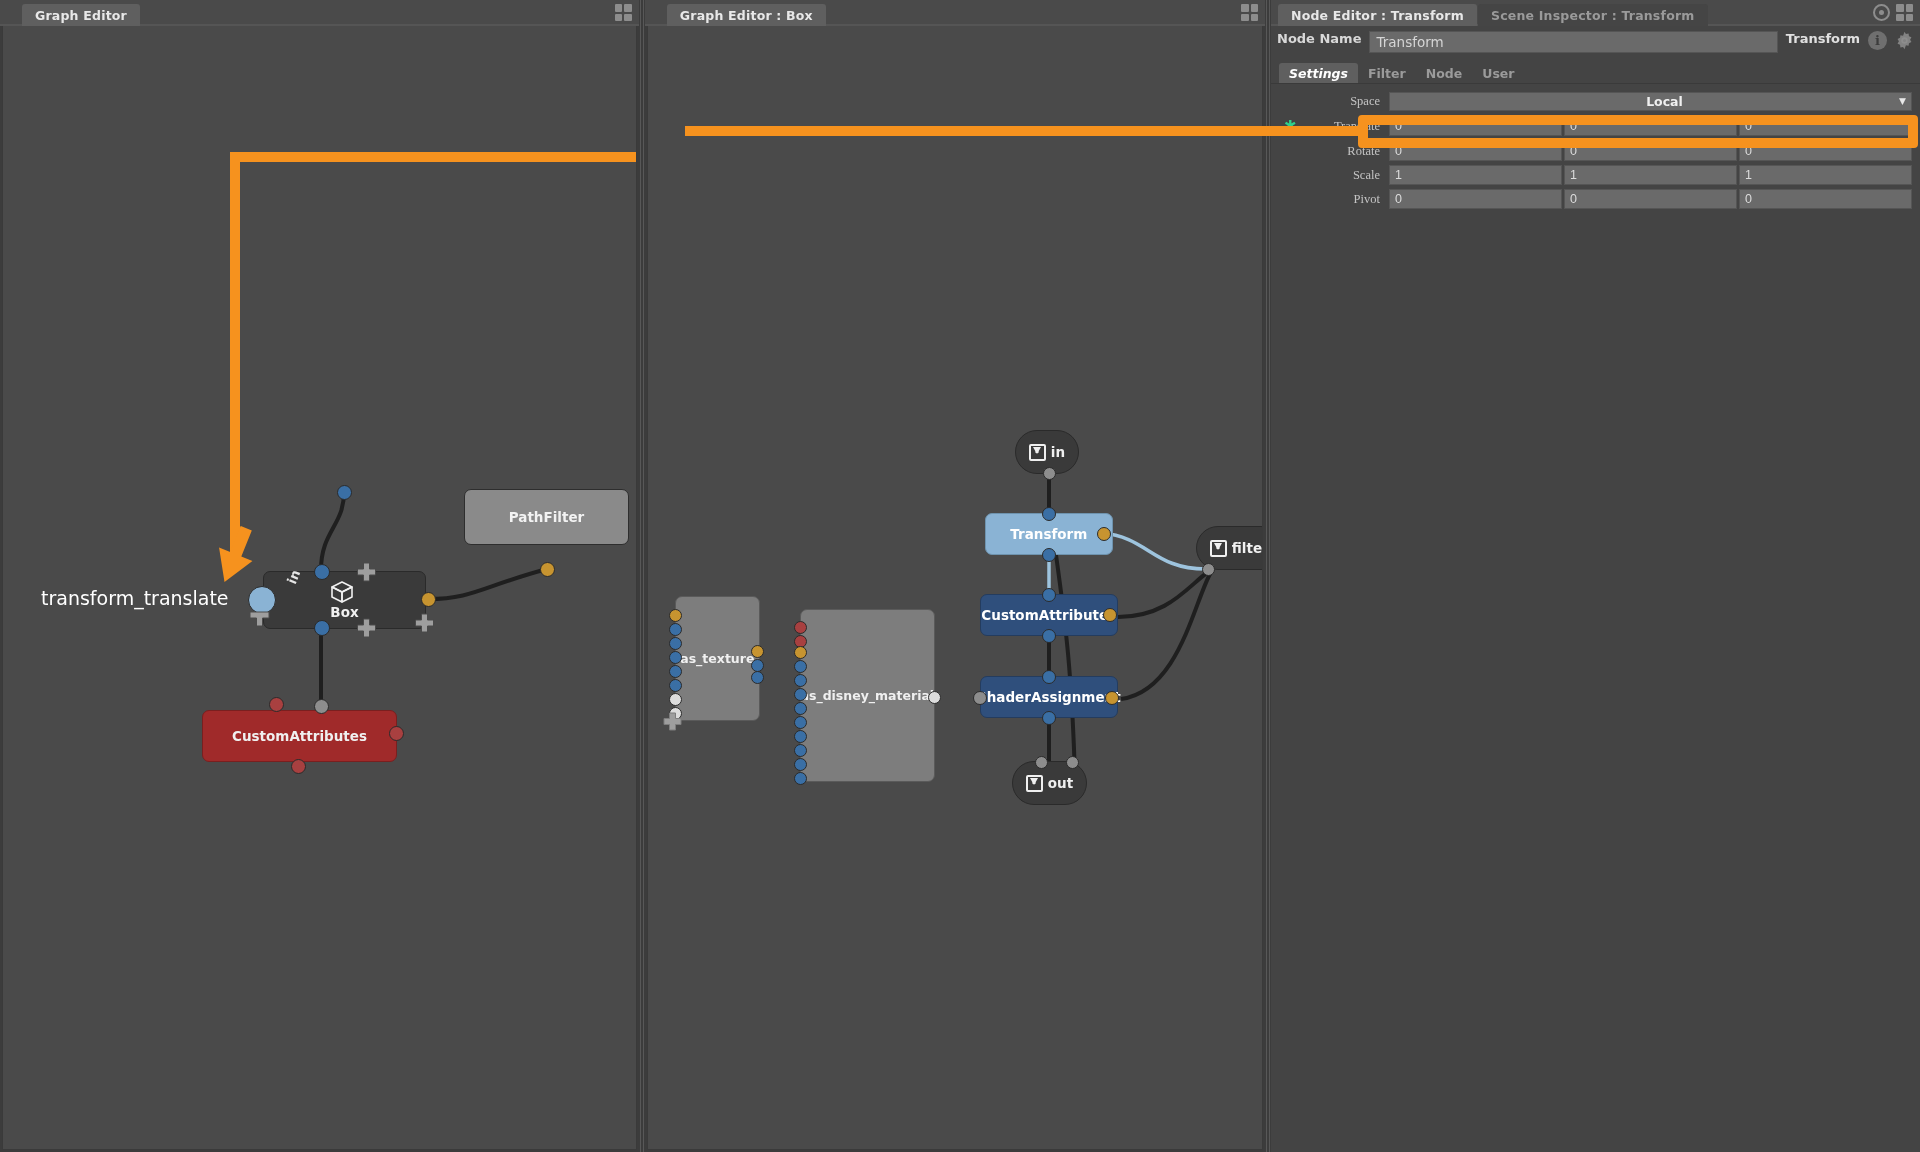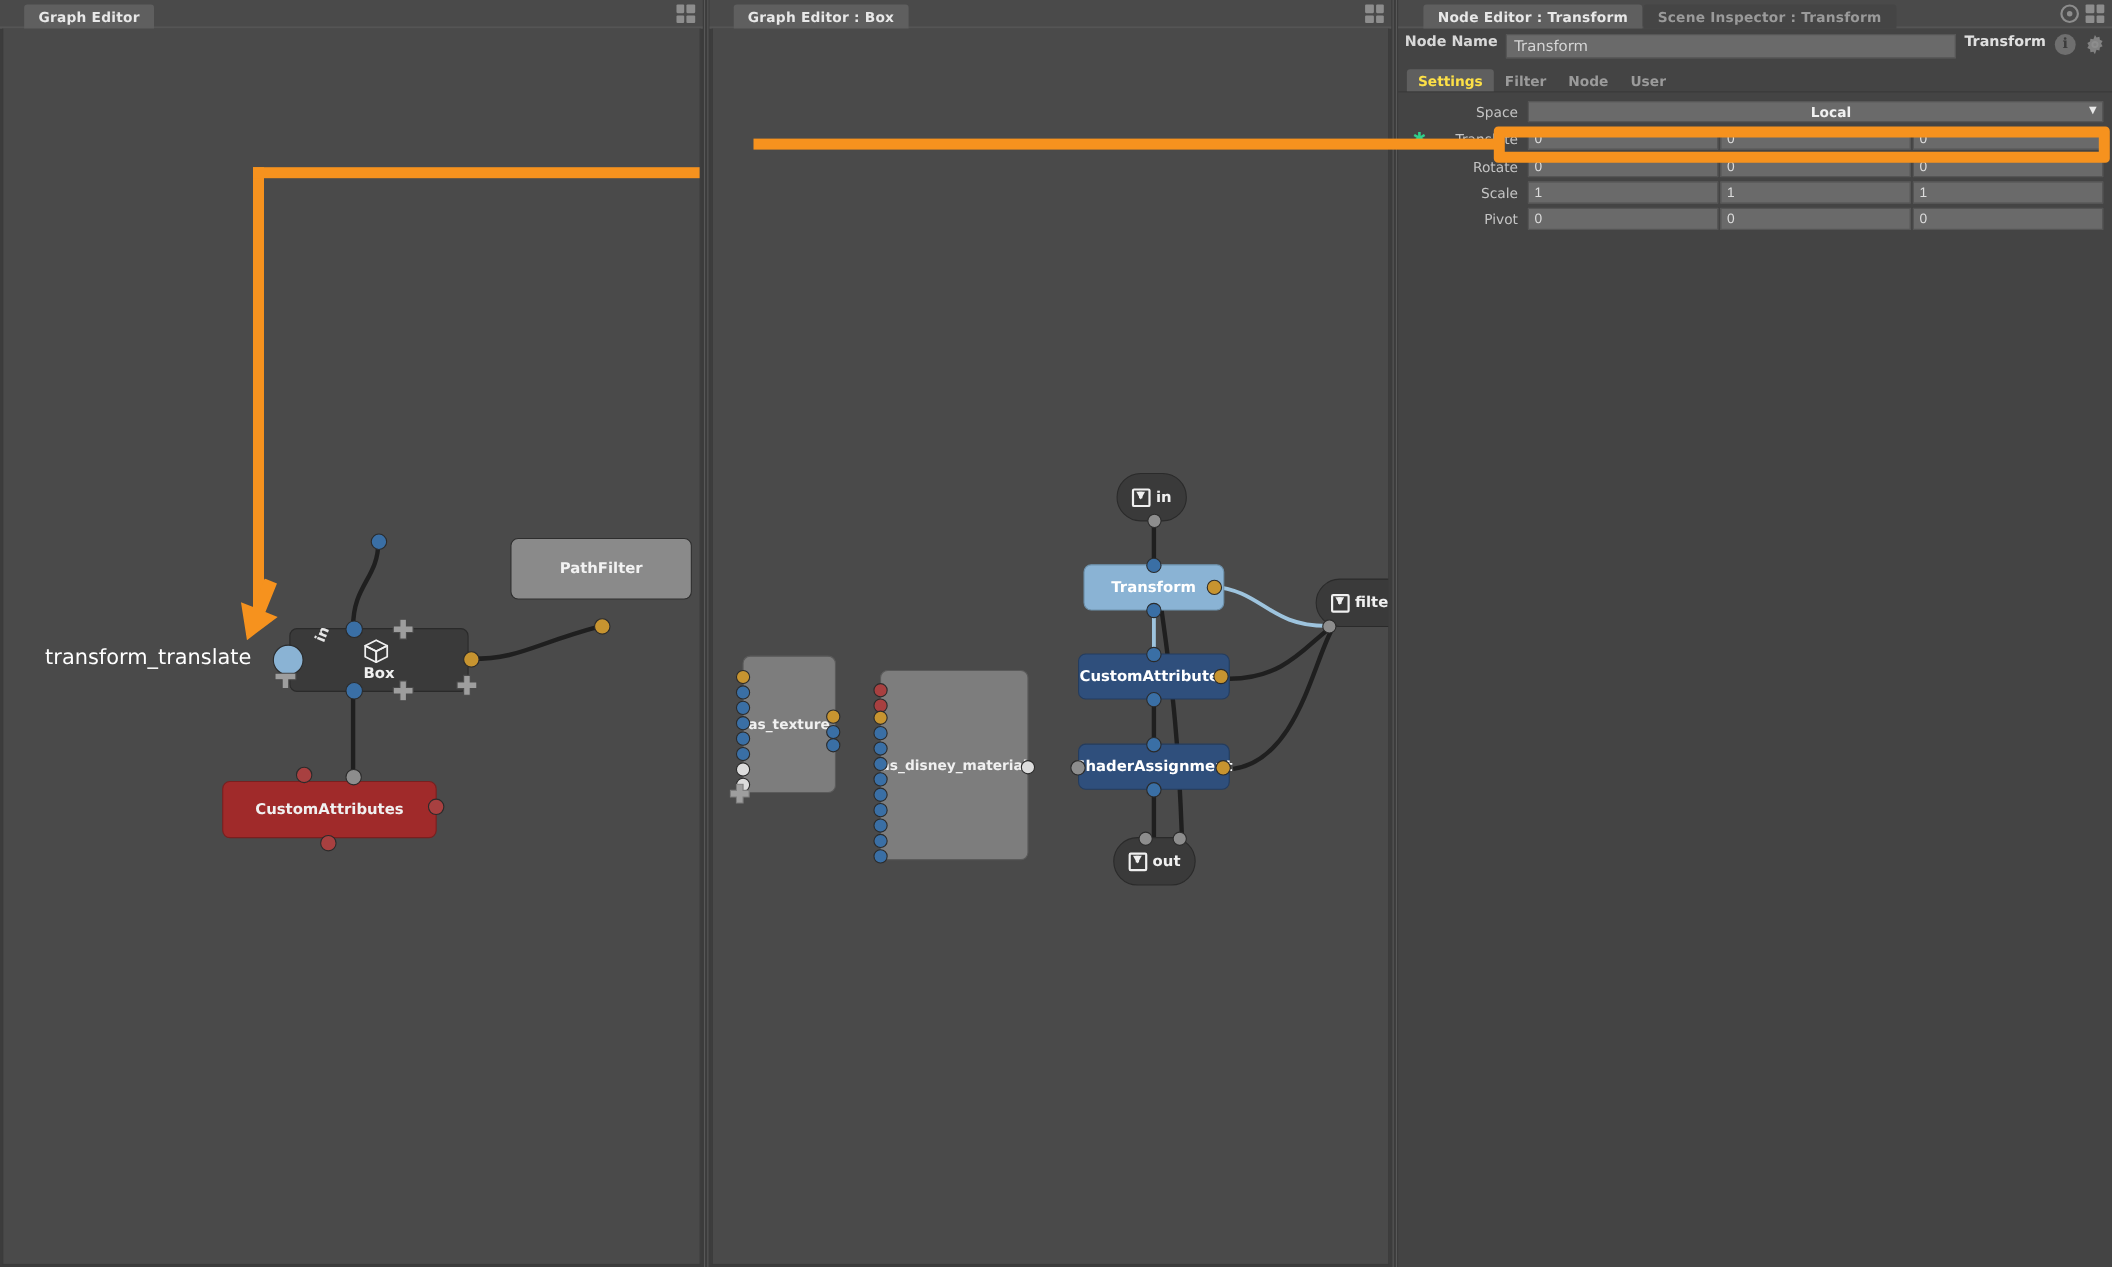--- a/index.html
+++ b/index.html
@@ -123,25 +123,25 @@
   .gear-icon{ width:19px;height:19px; cursor:pointer; }
 
   .subtabbar{
     display:flex; align-items:flex-end; height:24px; padding-left:8px;
     border-bottom:1px solid #3a3a3a; margin-top:3px;
   }
   .subtab{
     height:20px; padding:0 10px; display:flex; align-items:center; font-size:12.5px;
     font-weight:bold; color:#9b9b9b; border-radius:3px 3px 0 0; cursor:default;
   }
-  .subtab.active{ background:#5f5f5f; color:#fde047; }
+  .subtab.active{ background:#5f5f5f; color:#ffffff;font-style:italic; }
 
   .form{ padding:6px 8px 0 8px; }
   .frow{ display:flex; align-items:center; height:22px; margin-bottom:2px; position:relative;}
-  .flabel{ width:110px; text-align:right; padding-right:9px; font-size:12.5px; color:#c4c4c4; flex:0 0 110px;}
+  .flabel{ width:110px; text-align:right; padding-right:9px; font-size:12.5px; color:#c4c4c4; flex:0 0 110px;font-family:Liberation Serif, serif;}
   .fields{ display:flex; flex:1 1 auto; gap:2px; }
   .field{
     flex:1 1 0; height:20px; background:#6a6a6a; border:1px solid #555; color:#dcdcdc;
     font-size:12.5px; padding:0 5px; line-height:18px; cursor:text;
   }
   .combo{
     flex:1 1 auto; height:19px; background:#6a6a6a; border:1px solid #555; color:#f0f0f0;
     font-size:12.5px; font-weight:bold; display:flex; align-items:center; justify-content:center;
     position:relative; cursor:pointer;padding-left:28px;
   }
@@ -358,21 +358,21 @@
       </div>
       <div class="port grey" style="left:387px; top:730px; width:13px; height:13px;"></div>
       <div class="port grey" style="left:418px; top:730px; width:13px; height:13px;"></div>
 
     </div>
   </div>
 
   <div class="splitter"></div>
 
   <div class="panel" style="flex:1 1 auto;">
-    <div class="tabbar" style="padding-left:23px;align-items:flex-end;">
+    <div class="tabbar" style="padding-left:7px;align-items:flex-end;">
       <div class="tab active">Node Editor : Transform</div>
       <div class="tab">Scene Inspector : Transform</div>
       <div class="corner">
         <div class="target-icon"></div>
         <div class="grid-icon">
             <i></i>
             <i></i>
             <i></i>
             <i></i>
           </div>

